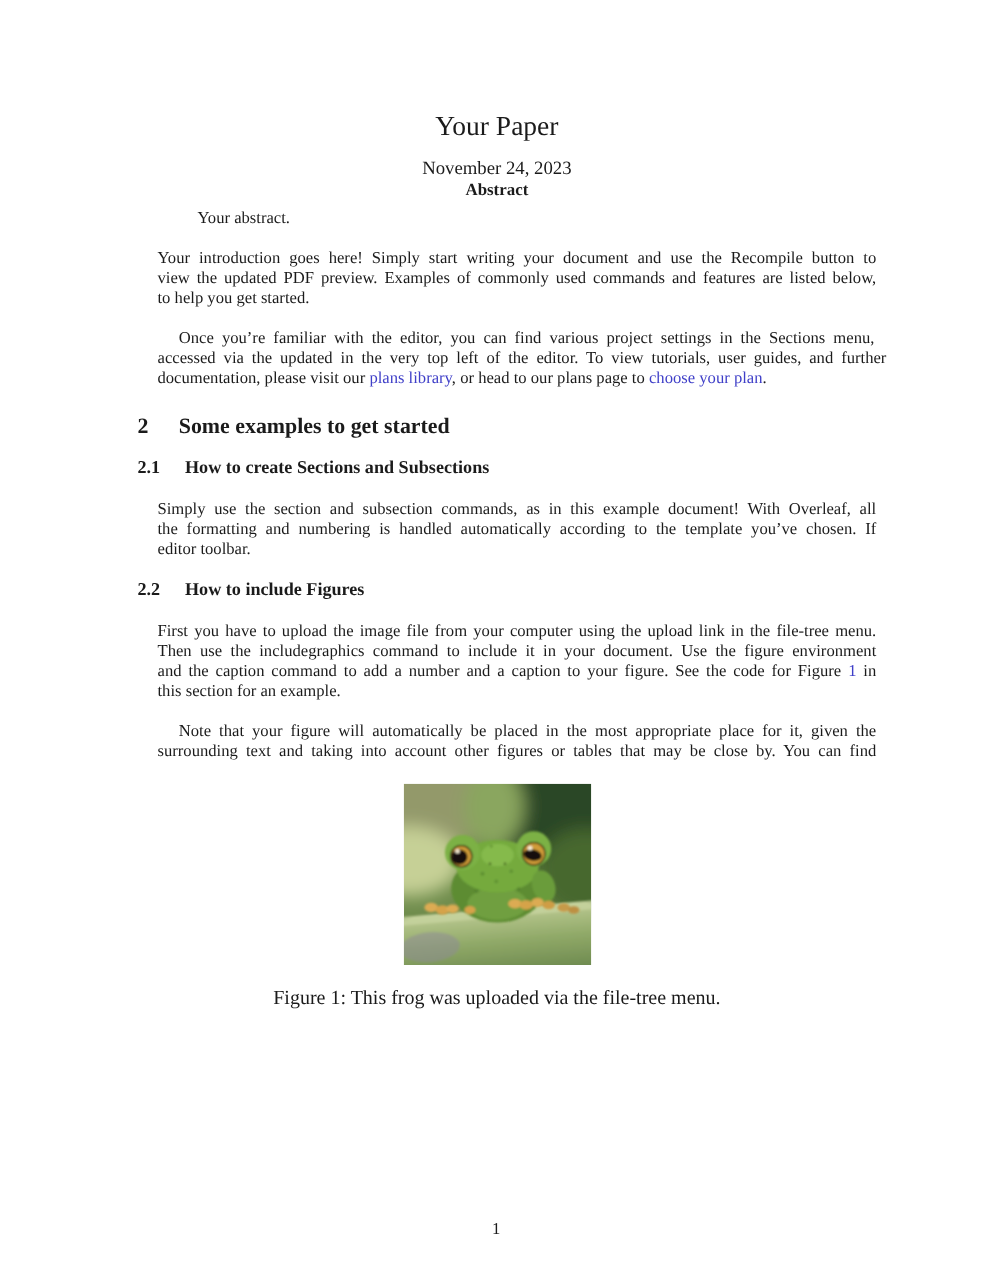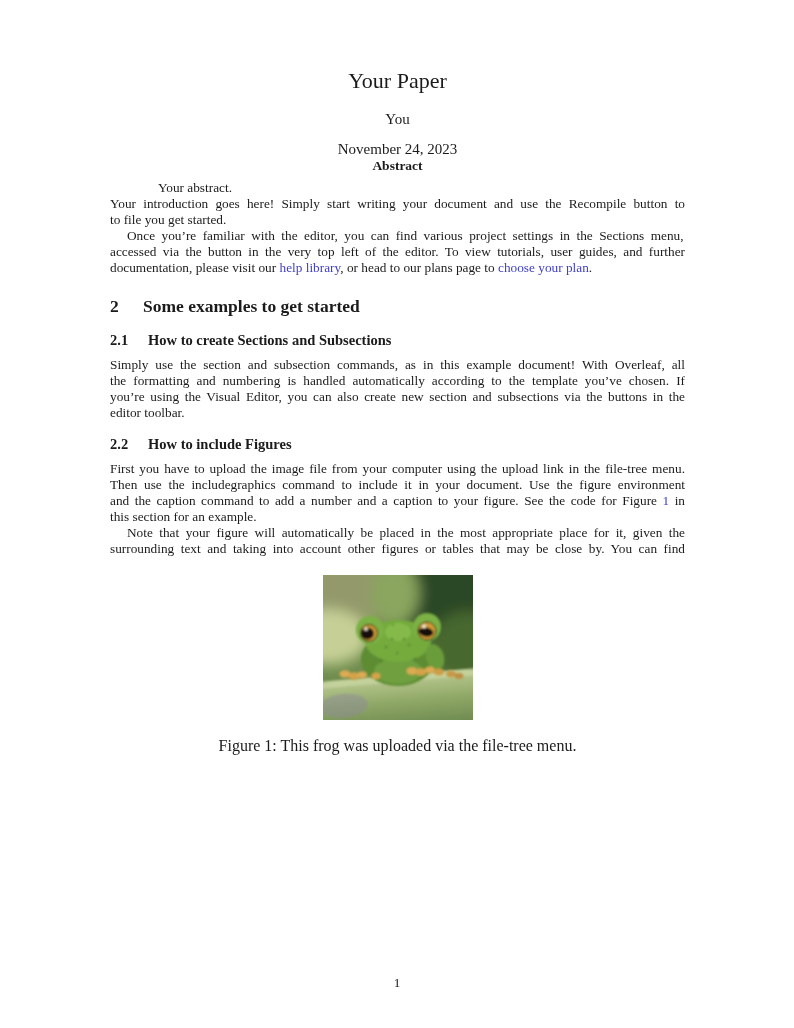--- a/index.html
+++ b/index.html
@@ -2,81 +2,80 @@
 <html><head>
 <meta charset="utf-8">
 <style>
   html,body{margin:0;padding:0;background:#ffffff;}
   body{
     width:794px;height:1028px;position:relative;overflow:hidden;
     font-family:"Liberation Serif","DejaVu Serif",serif;
     color:var(--text,#1b1b1b);
     -webkit-font-smoothing:antialiased;
   }
-  .content{width:575px;margin-left:110px;padding-top:68px;position:relative;}
+  .content{width:575px;margin-left:110px;padding-top:88px;position:relative;}
 
   .doc-title{font-size:22px;line-height:26px;text-align:center;}
   .doc-author{font-size:15px;line-height:18px;text-align:center;margin-top:16px;}
   .doc-date{font-size:15px;line-height:18px;text-align:center;margin-top:12px;}
 
   .abstract{}
   .abstract-head{font-size:13.5px;line-height:16px;font-weight:bold;text-align:center;}
   .abstract-body{font-size:13.3px;line-height:16px;margin-top:6px;padding-left:48px;padding-right:48px;}
 
   .sec-heading{font-weight:bold;white-space:nowrap;}
   .sec-heading.lvl1{font-size:17.5px;line-height:22px;margin-top:19px;margin-bottom:12px;}
   #sections .sec-heading.lvl1:first-child{margin-top:23px;}
   .sec-heading.lvl2{font-size:14.5px;line-height:18px;margin-top:14px;margin-bottom:8px;}
   .lvl1 .sec-num{display:inline-block;min-width:33px;}
   .lvl2 .sec-num{display:inline-block;min-width:38px;}
 
-  .para{margin:0;}
+  .para{margin:16px;}
   .tline{font-size:13.3px;line-height:16px;white-space:nowrap;}
   .tline.indent{padding-left:17px;}
   .lc{white-space:nowrap;}
 
   a.link, .link{color:var(--link,#3f3fc8);text-decoration:none;cursor:pointer;}
 
   .figure-block{margin-top:18px;text-align:center;}
   .figure-image{display:inline-block;width:150px;height:145px;overflow:hidden;line-height:0;}
   .figure-caption{font-size:16px;line-height:16px;text-align:center;margin-top:14px;}
 
   .pageno{position:absolute;top:975px;left:0;width:794px;text-align:center;
           font-size:13.3px;line-height:16px;color:#1b1b1b;}
 </style>
 </head>
 <body style="--text: #1b1b1b; --link: #3f3fc8;">
 
 <div class="content">
 
   <div class="doc-title">Your Paper</div>
-  <div class="doc-author">You</div>
   <div class="doc-date">November 24, 2023</div>
 
   <div class="abstract">
     <div class="abstract-head">Abstract</div>
     <div class="abstract-body">Your abstract.</div>
   </div>
 
   <div id="sections">
       <div class="para">
         <div class="tline" style="word-spacing: 3.86719px;"><span class="lc"><span>Your introduction goes here! Simply start writing your document and use the Recompile button to</span></span></div>
-        <div class="tline"><span class="lc"><span>to file you get started.</span></span></div>
+        <div class="tline" style="word-spacing: 2.21094px;"><span class="lc"><span>view the updated PDF preview. Examples of commonly used commands and features are listed below,</span></span></div>
+        <div class="tline"><span class="lc"><span>to help you get started.</span></span></div>
       </div>
       <div class="para">
         <div class="tline indent" style="word-spacing: 3.14167px;"><span class="lc"><span>Once you’re familiar with the editor, you can find various project settings in the Sections menu,</span></span></div>
-        <div class="tline" style="word-spacing: 3.02257px;"><span class="lc"><span>accessed via the button in the very top left of the editor. To view tutorials, user guides, and further</span></span></div>
-        <div class="tline"><span class="lc"><span>documentation, please visit our </span><span class="link">help library</span><span>, or head to our plans page to </span><span class="link">choose your plan</span><span>.</span></span></div>
+        <div class="tline" style="word-spacing: 3.02257px;"><span class="lc"><span>accessed via the updated in the very top left of the editor. To view tutorials, user guides, and further</span></span></div>
+        <div class="tline"><span class="lc"><span>documentation, please visit our </span><span class="link">plans library</span><span>, or head to our plans page to </span><span class="link">choose your plan</span><span>.</span></span></div>
       </div>
       <div class="sec-heading lvl1"><span class="sec-num">2</span><span class="sec-title">Some examples to get started</span></div>
       <div class="sec-heading lvl2"><span class="sec-num">2.1</span><span class="sec-title">How to create Sections and Subsections</span></div>
       <div class="para">
         <div class="tline" style="word-spacing: 3.6183px; font-family: Liberation Serif, serif;"><span class="lc"><span>Simply use the section and subsection commands, as in this example document! With Overleaf, all</span></span></div>
         <div class="tline" style="word-spacing: 3.72716px;"><span class="lc"><span>the formatting and numbering is handled automatically according to the template you’ve chosen. If</span></span></div>
-        <div class="tline" style="word-spacing: 2.2886px;"><span class="lc"><span>you’re using the Visual Editor, you can also create new section and subsections via the buttons in the</span></span></div>
         <div class="tline"><span class="lc"><span>editor toolbar.</span></span></div>
       </div>
       <div class="sec-heading lvl2"><span class="sec-num">2.2</span><span class="sec-title">How to include Figures</span></div>
       <div class="para">
         <div class="tline" style="word-spacing: 1.60243px; font-family: Liberation Serif, serif;"><span class="lc"><span>First you have to upload the image file from your computer using the upload link in the file-tree menu.</span></span></div>
         <div class="tline" style="word-spacing: 3.38058px;"><span class="lc"><span>Then use the includegraphics command to include it in your document. Use the figure environment</span></span></div>
         <div class="tline" style="word-spacing: 2.18203px;"><span class="lc"><span>and the caption command to add a number and a caption to your figure. See the code for Figure </span><span class="link">1</span><span> in</span></span></div>
         <div class="tline"><span class="lc"><span>this section for an example.</span></span></div>
       </div>
       <div class="para">

